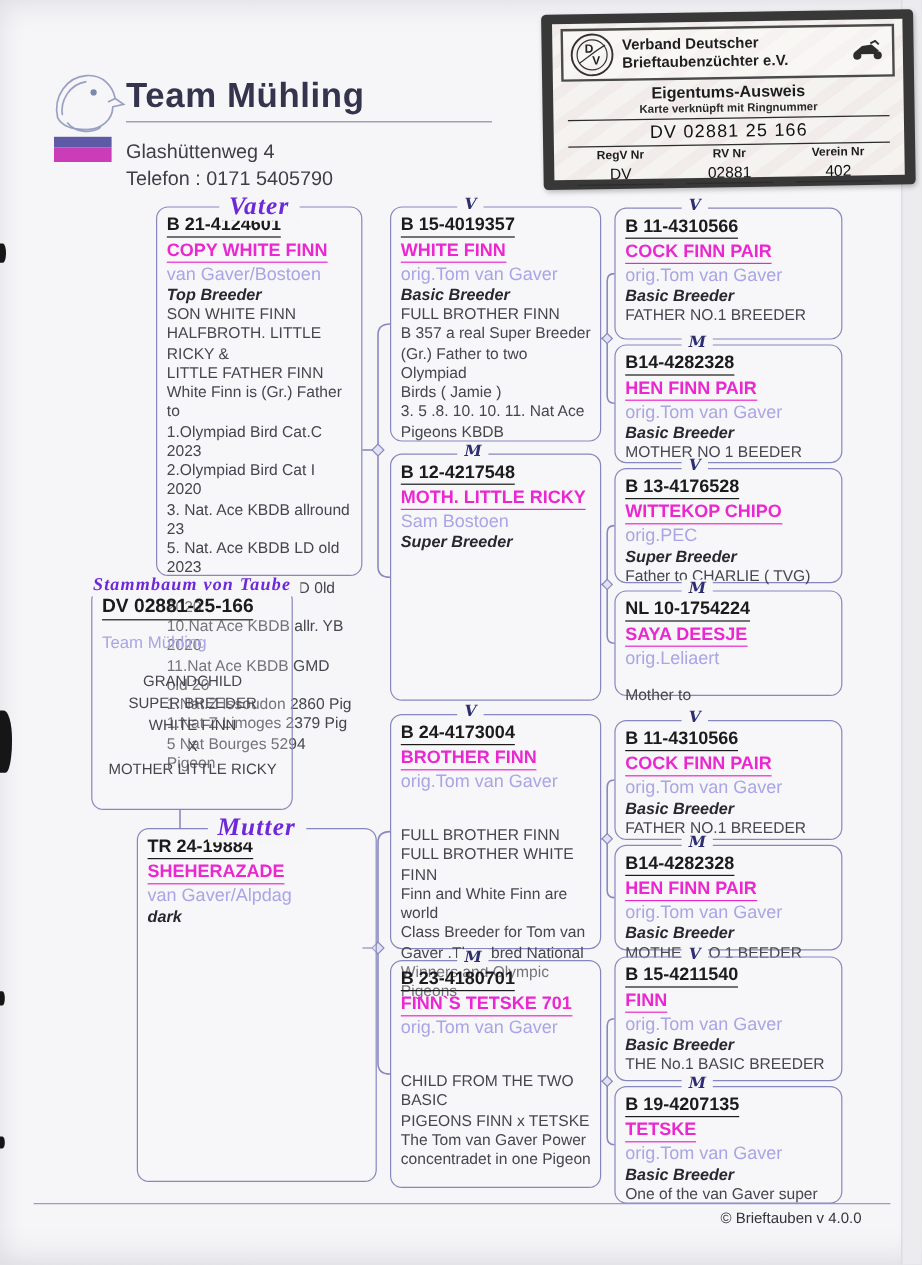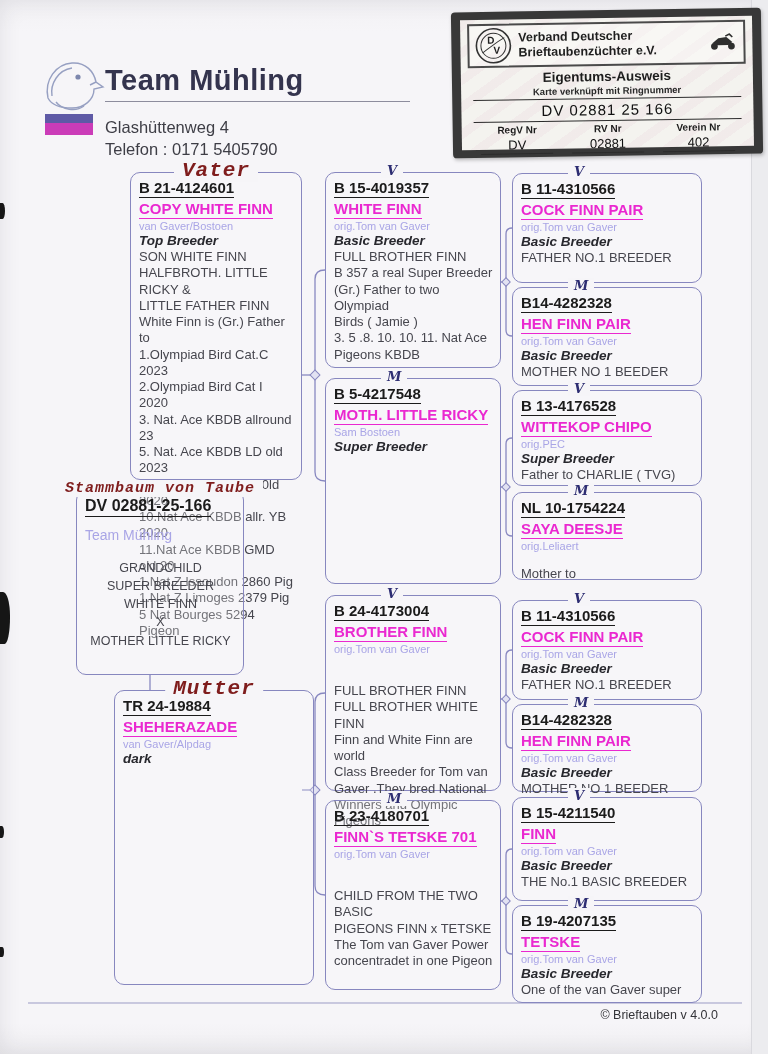--- a/index.html
+++ b/index.html
@@ -34,31 +34,31 @@
   .scols{display:flex;margin:2px 10px 0 10px;}
   .scol{flex:1;text-align:center;}
   .scol .lab{font-size:10px;font-weight:bold;color:#1d1d1d;}
   .scol .val{font-size:13px;color:#111;display:inline-block;min-width:72px;
     border-bottom:1.2px solid #2c2c2c;margin-top:2px;padding-bottom:1px;}
   
   .pbox{position:absolute;border:1.4px solid #8787bf;border-radius:10px;
     padding:6px 7px 4px 8px;box-sizing:border-box;background:rgba(250,250,252,0.25);}
   .bigtitle{position:absolute;top:-14px;left:50%;transform:translateX(-50%);
     background:#f6f5f8;padding:0 8px;white-space:nowrap;
-    font-family:Liberation Mono, monospace;font-style:italic;font-weight:bold;
-    font-size:21px;color:#7f1d1d;letter-spacing:1px;}
+    font-family:Liberation Serif, serif;font-style:italic;font-weight:bold;
+    font-size:21px;color:#6d28d9;letter-spacing:1px;}
   .bigtitle.small{font-size:15px;top:-11px;}
   .mark{position:absolute;top:-10px;left:55px;background:#f6f5f8;padding:0 6px;
     font-family:"DejaVu Serif",serif;font-style:italic;font-weight:bold;
     font-size:13px;color:#2d2d72;}
   .ring{display:table;font-size:15px;font-weight:bold;color:#1b1b1b;
     border-bottom:1.6px solid #1b1b1b;padding-bottom:1px;margin-bottom:2px;white-space:nowrap;}
   .pname{display:table;font-size:15px;font-weight:bold;color:#ea28d0;
     border-bottom:1.8px solid #ea28d0;padding-bottom:1px;margin-bottom:1px;white-space:nowrap;}
-  .orig{font-size:11px;color:#a9a5e6;margin-bottom:1px;}
+  .orig{font-size:15px;color:#a9a5e6;margin-bottom:1px;}
   .ptype{font-size:13.5px;font-weight:bold;font-style:italic;color:#28282e;margin:1px 0;}
   .desc{font-size:13px;color:#46464e;line-height:1.25;white-space:pre-line;margin-top:1px;}
   .gap{margin-top:28px;}
   .center-block{font-size:12.5px;color:#46464e;line-height:1.45;white-space:pre-line;
     text-align:center;margin-top:16px;}
   .owner-lite{font-size:14px;color:#a9a5e6;margin-top:10px;}
   
   .footer-text{position:absolute;right:50px;top:1008px;font-size:12.5px;color:#333338;}
   svg.overlay{position:absolute;left:0;top:0;pointer-events:none;}
 </style>
@@ -216,21 +216,21 @@
     <div class="desc">FULL BROTHER FINN
 B 357 a real Super Breeder
 (Gr.) Father to two Olympiad
 Birds ( Jamie )
 3. 5 .8. 10. 10. 11. Nat Ace
 Pigeons KBDB</div>
   </div>
 
   <div class="pbox" style="left:325px;top:378px;width:176px;height:206px;">
     <span class="mark">M</span>
-    <div class="ring">B 5-4217548</div>
+    <div class="ring">B 12-4217548</div>
     <div class="pname">MOTH. LITTLE RICKY</div>
     <div class="orig">Sam Bostoen</div>
     <div class="ptype">Super Breeder</div>
   </div>
 
   <div class="pbox" style="left:325px;top:595px;width:176px;height:196px;">
     <span class="mark">V</span>
     <div class="ring">B 24-4173004</div>
     <div class="pname">BROTHER FINN</div>
     <div class="orig">orig.Tom van Gaver</div>

